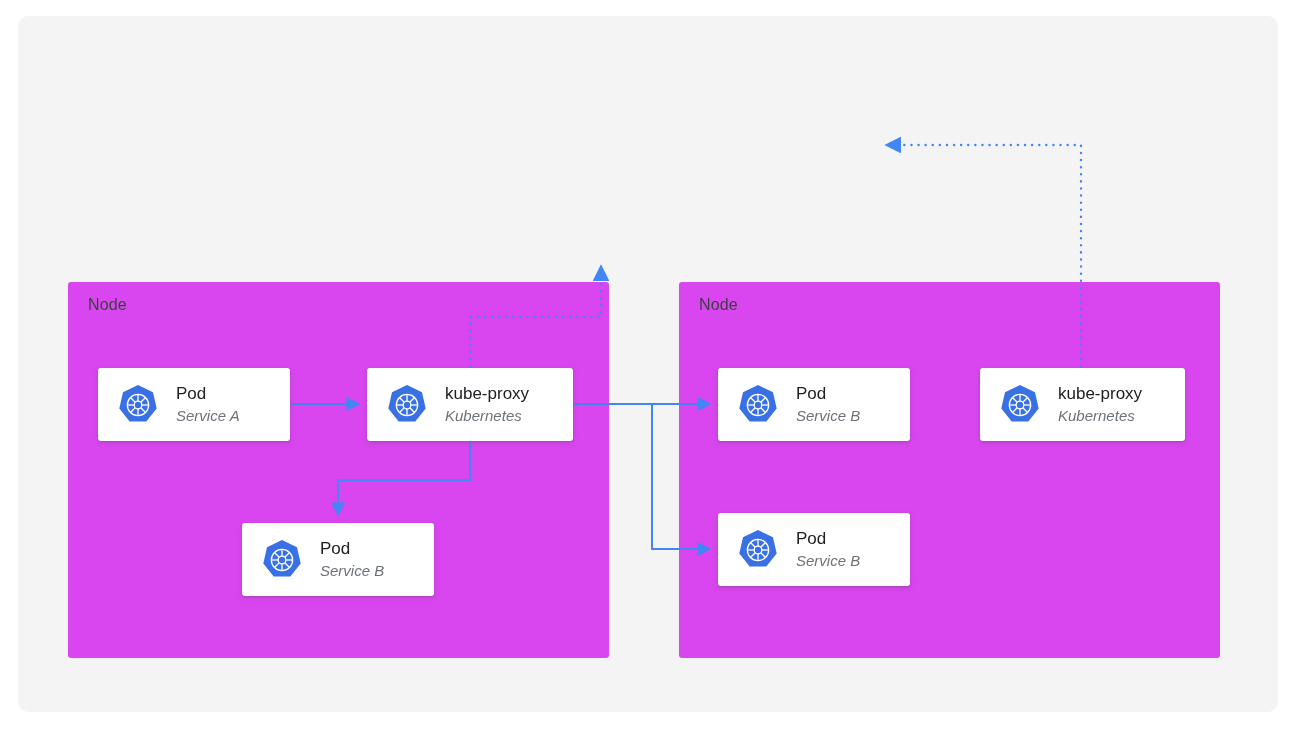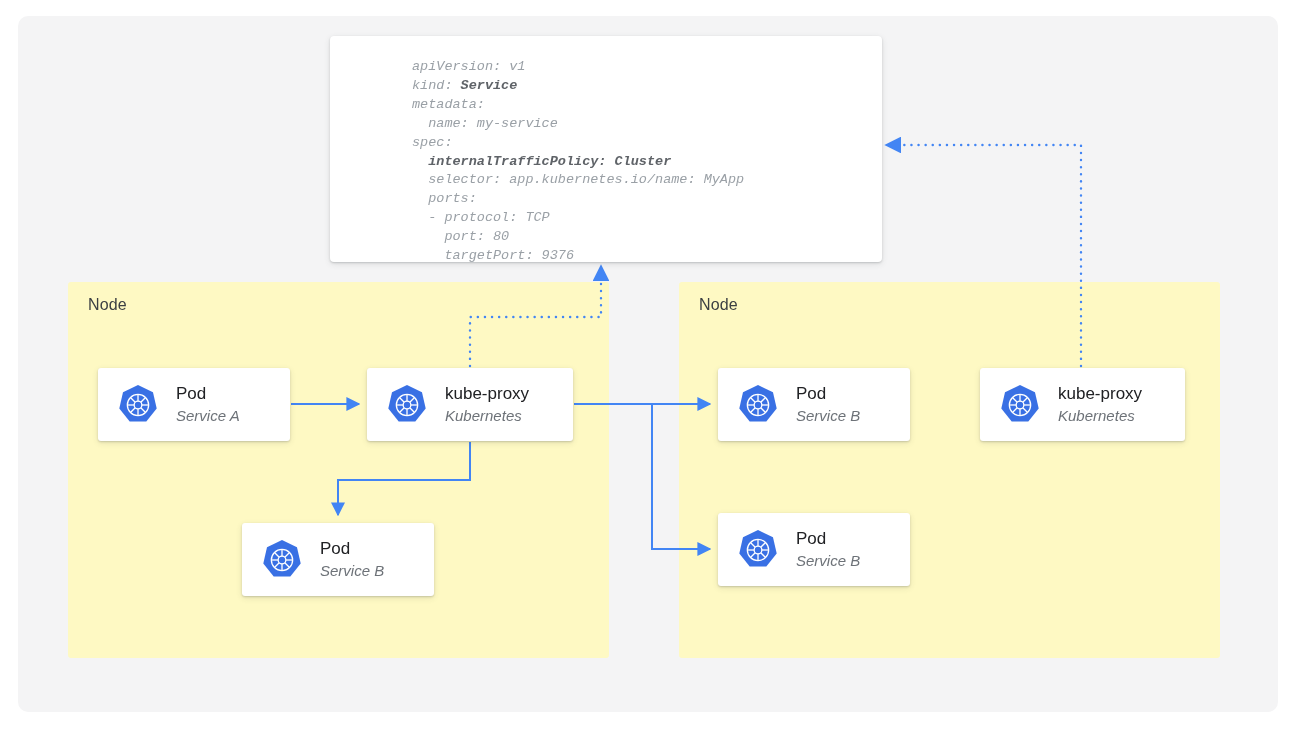--- a/index.html
+++ b/index.html
@@ -30,21 +30,21 @@
     position: absolute;
     left: 0;
     top: 0;
     width: 1296px;
     height: 729px;
     pointer-events: none;
   }
   
   .node-region {
     position: absolute;
-    background: #fef9c3;
+    background: #d946ef;
     border-radius: 3px;
   }
   #node-left  { left: 68px;  top: 282px; width: 541px; height: 376px; }
   #node-right { left: 679px; top: 282px; width: 541px; height: 376px; }
   .node-label {
     position: absolute;
     left: 20px;
     top: 14px;
     font-size: 16px;
     color: #3c4043;
@@ -150,33 +150,20 @@
 
     <path d="M 574 404 L 710 404" fill="none" stroke="#4285f4" stroke-width="2" marker-end="url(#arrow-right)"></path>
 
     <path d="M 652 404 L 652 549 L 710 549" fill="none" stroke="#4285f4" stroke-width="2" marker-end="url(#arrow-right)"></path>
 
     <path d="M 470 366 L 470 317 L 601 317 L 601 266" fill="none" stroke="#4285f4" stroke-width="2.4" stroke-linecap="round" stroke-dasharray="0.1 7" marker-end="url(#arrow-dot)"></path>
 
     <path d="M 1081 366 L 1081 145 L 886 145" fill="none" stroke="#4285f4" stroke-width="2.4" stroke-linecap="round" stroke-dasharray="0.1 7" marker-end="url(#arrow-dot)"></path>
   </svg>
 
-  <div id="yaml-card">
-    <pre id="yaml-code">apiVersion: v1
-kind: <b>Service</b>
-metadata:
-  name: my-service
-spec:
-<b>  internalTrafficPolicy: Cluster</b>
-  selector: app.kubernetes.io/name: MyApp
-  ports:
-  - protocol: TCP
-    port: 80
-    targetPort: 9376</pre>
-  </div>
 
   <div class="card" id="card-pod-a">
     <span class="card-icon">
       <svg viewBox="0 0 64 64" width="44" height="44" xmlns="http://www.w3.org/2000/svg">
         <polygon points="32,3 53.8,13.5 59.2,37.1 44.1,56 19.9,56 4.8,37.1 10.2,13.5" fill="#3970e4"></polygon>
         <g stroke="#ffffff" stroke-width="1.9" fill="none">
           <circle cx="32" cy="32" r="15.5"></circle>
           <circle cx="32" cy="32" r="5.6"></circle>
           <line x1="32" y1="16.5" x2="32" y2="26.4"></line>
           <line x1="32" y1="37.6" x2="32" y2="47.5"></line>

